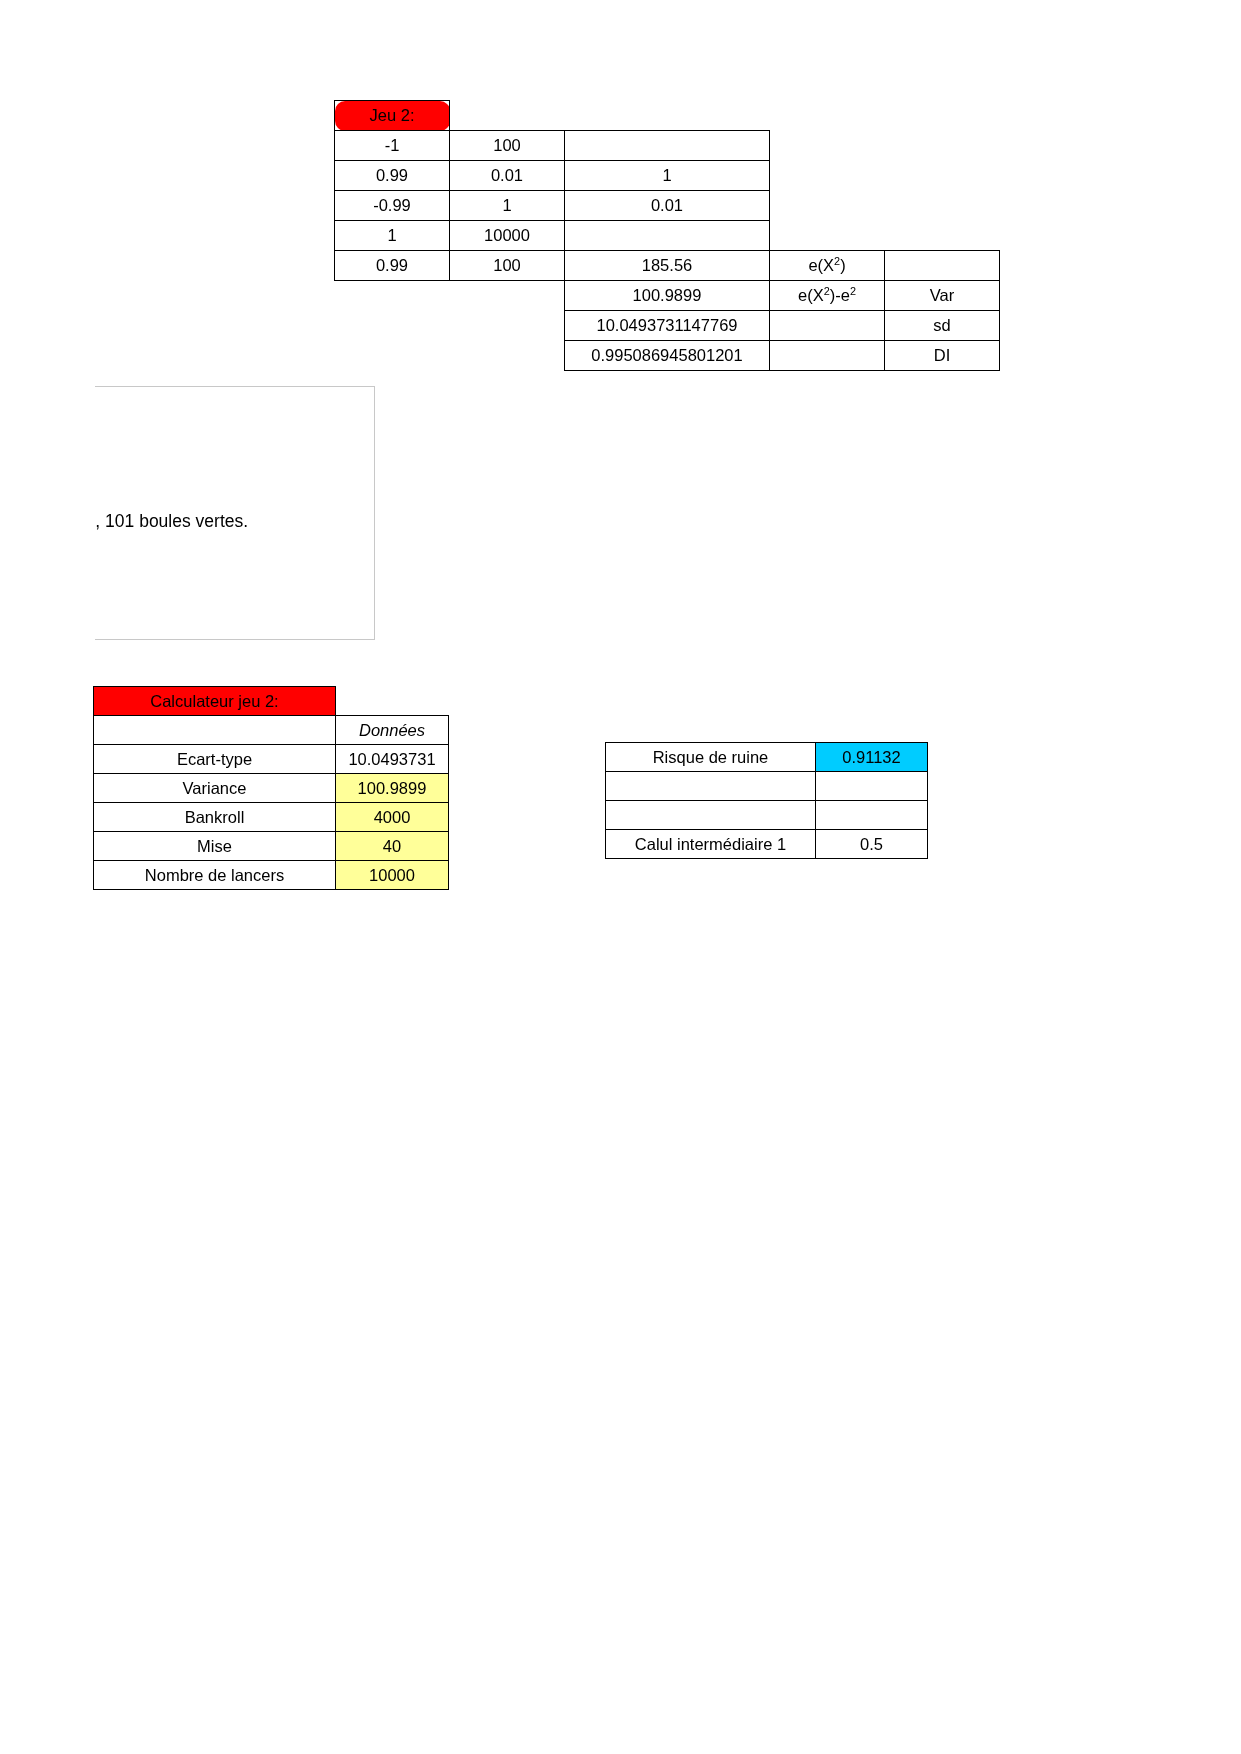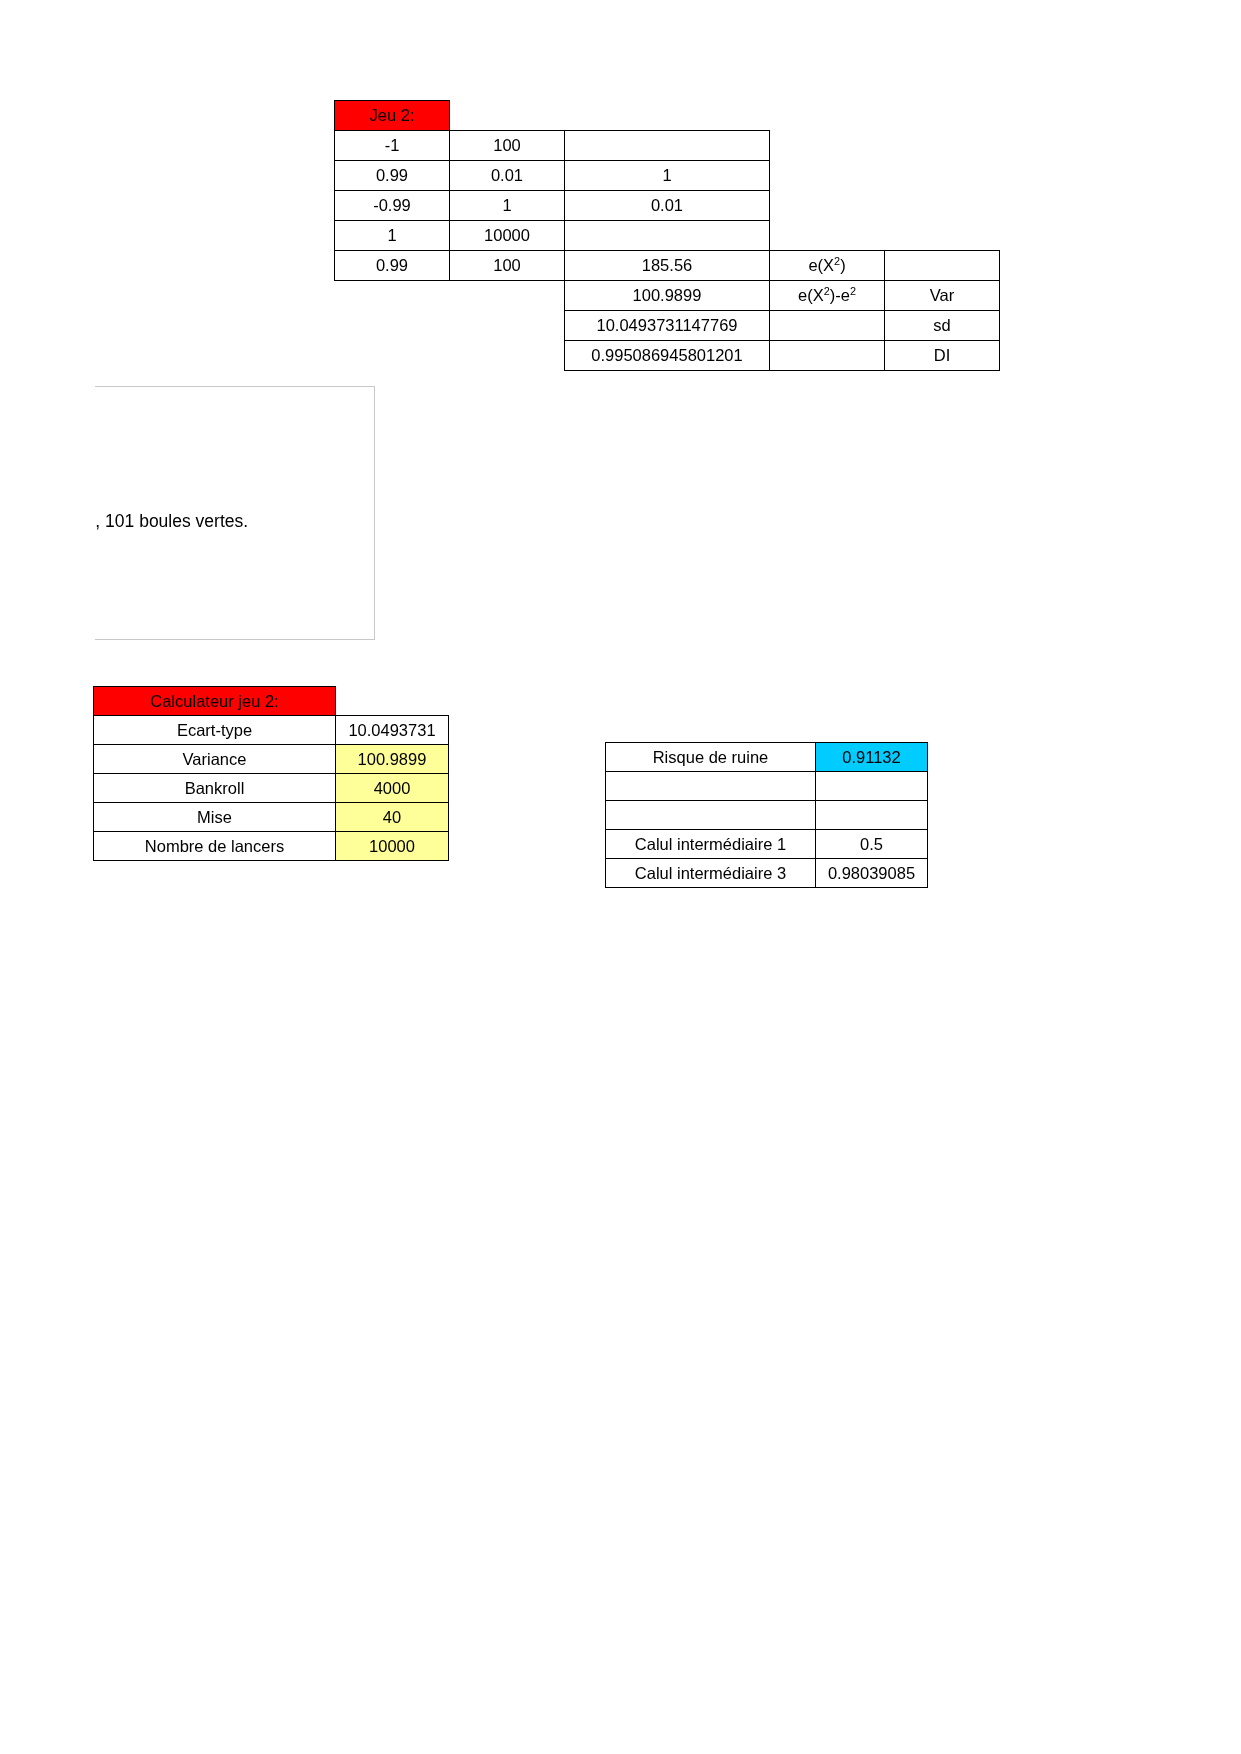--- a/index.html
+++ b/index.html
@@ -48,21 +48,21 @@
   .fill-yellow { background: #ffff99 !important; }
   .fill-cyan   { background: #00ccff !important; }
 
   .italic { font-style: italic; }
 
   
   #tbl-jeu2 {
     left: 334px;
     top: 100px;
   }
-  #tbl-jeu2 td { height: 29px; }
+  #tbl-jeu2 td { height: 29px; border-radius: 10px; }
 
   
   #note-box {
     position: absolute;
     left: 95px;
     top: 386px;
     width: 280px;
     height: 254px;
     background: #ffffff;
     border: 1px solid #c8c8c8;
@@ -199,20 +199,24 @@
   <colgroup>
     <col style="width:242px">
     <col style="width:113px">
   </colgroup>
   <tbody>
     <tr>
       <td class="hdr-red">Calculateur jeu 2:</td>
       <td class="void"></td>
     </tr>
     <tr>
+      <td></td>
+      <td class="italic">Données</td>
+    </tr>
+    <tr>
       <td>Ecart-type</td>
       <td>10.0493731</td>
     </tr>
     <tr>
       <td>Variance</td>
       <td class="fill-yellow">100.9899</td>
     </tr>
     <tr>
       <td>Bankroll</td>
       <td class="fill-yellow">4000</td>
@@ -243,18 +247,14 @@
       <td></td>
     </tr>
     <tr>
       <td></td>
       <td></td>
     </tr>
     <tr>
       <td>Calul intermédiaire 1</td>
       <td>0.5</td>
     </tr>
-    <tr>
-      <td>Calul intermédiaire 3</td>
-      <td>0.98039085</td>
-    </tr>
   </tbody>
 </table>
 
 </body></html>

